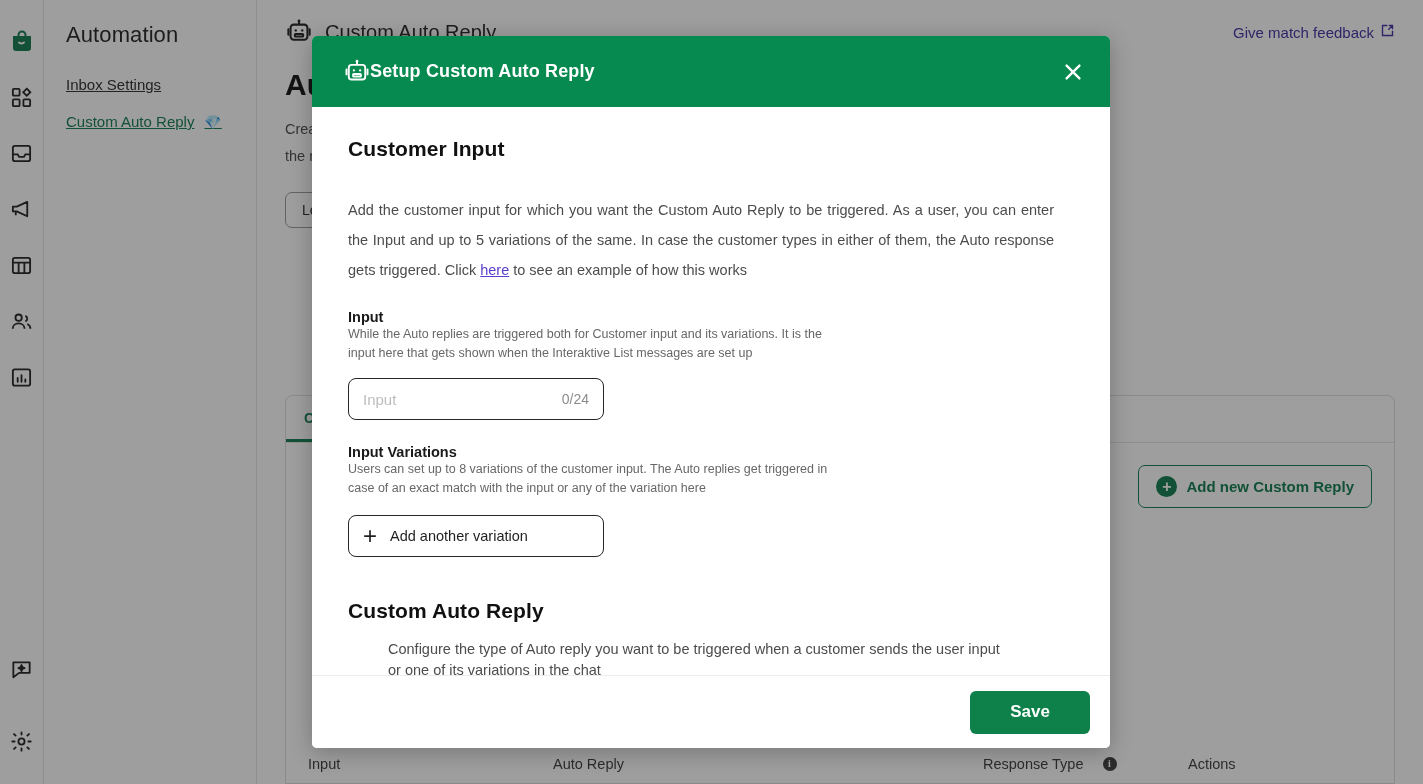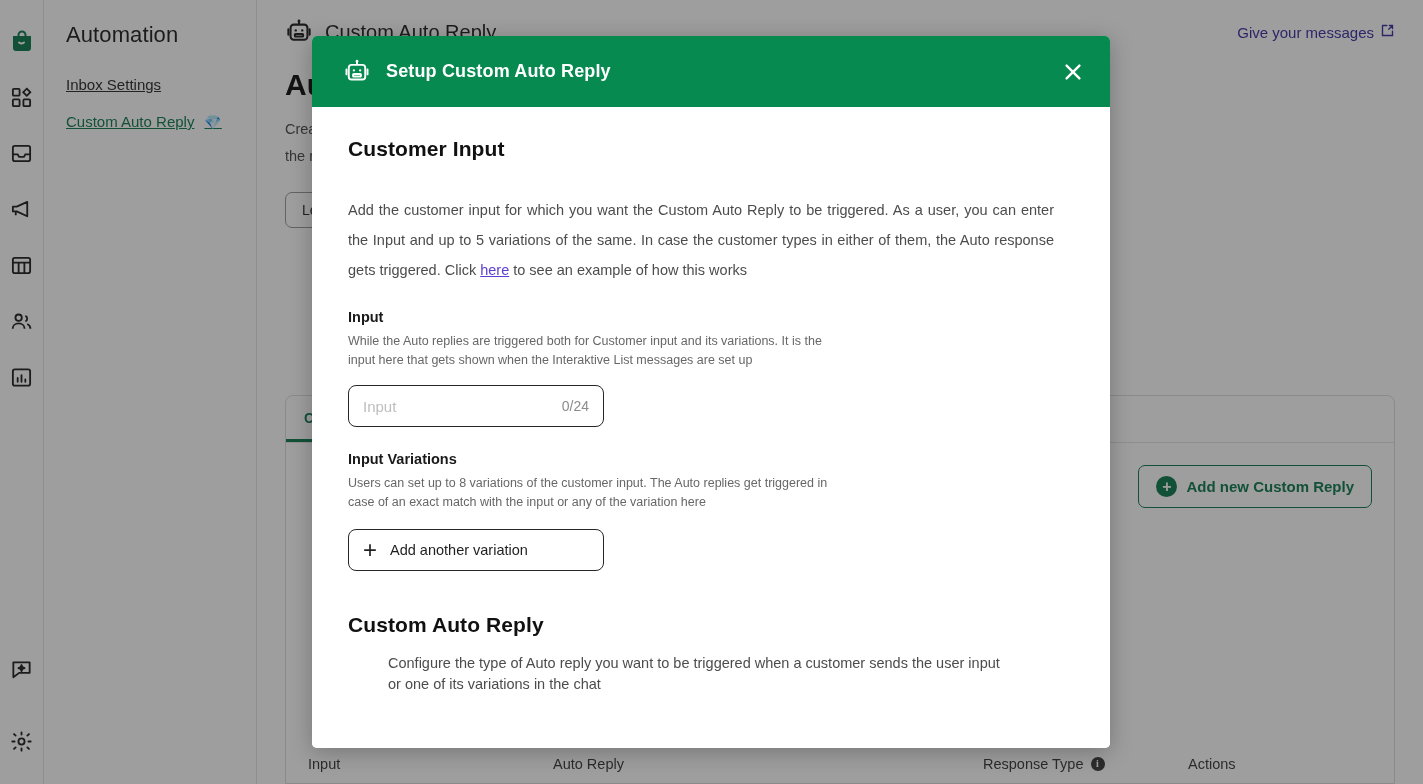--- a/index.html
+++ b/index.html
@@ -79,59 +79,59 @@
     display: flex; align-items: center; justify-content: center; color: #fff;
     font-size: 16px; line-height: 1; font-weight: 700;
   }
   .tbl { position: absolute; left: 22px; right: 22px; top: 300px; }
   .tbl-head {
     display: flex; align-items: center; height: 42px;
     border-bottom: 1px solid #e0e0e0; font-size: 14.5px; color: #3a3a3a;
   }
   .th-input { width: 245px; }
   .th-reply { width: 430px; }
-  .th-type { width: 205px; display: flex; align-items: center; gap: 7px; }
+  .th-type { width: 205px; display: flex; align-items: center; gap: 19px; }
   .th-actions { width: 150px; text-align: left; }
   .info-dot {
     width: 14px; height: 14px; border-radius: 50%; background: #3a3a3a; color: #fff;
     font-size: 10px; font-weight: 700; display: inline-flex; align-items: center;
     justify-content: center; font-family: "Liberation Serif", serif;
   }
 
   
   .overlay { position: absolute; inset: 0; background: rgba(23,23,23,.42); }
 
   .modal {
     position: absolute; left: 312px; top: 36px; width: 798px; height: 712px;
     background: #fff; border-radius: 5px; overflow: hidden;
     display: flex; flex-direction: column;
     box-shadow: 0 4px 22px rgba(0,0,0,.25);
   }
   .modal-head {
     height: 71px; background: #068a4f; display: flex; align-items: center;
     padding: 0 20px 0 32px; flex: 0 0 71px;
   }
-  .modal-head-left { display: flex; align-items: center; gap: 16px; }
+  .modal-head-left { display: flex; align-items: center; }
   .robot { width: 26px; height: 26px; }
   .modal-title { color: #fff; font-size: 18px; font-weight: 700; letter-spacing: .15px; }
   .modal-close {
     margin-left: auto; width: 34px; height: 34px; display: flex;
     align-items: center; justify-content: center; cursor: pointer;
   }
 
   .modal-body { flex: 1 1 auto; overflow: hidden; padding: 30px 52px 0 36px; background: #fff; }
   .sec-title { font-size: 21px; font-weight: 700; color: #111; letter-spacing: .1px; }
   .sec-desc {
     margin-top: 34px; font-size: 14.5px; color: #4c4c4c; line-height: 30px;
     text-align: justify; width: 706px;
   }
   .lnk { color: #5b3fd0; text-decoration: underline; cursor: pointer; }
 
   .fld-label { margin-top: 24px; font-size: 14.5px; font-weight: 700; color: #1a1a1a; }
-  .fld-help { margin-top: 7px; font-size: 12.5px; color: #676767; line-height: 19px; width: 500px; }
+  .fld-help { font-size: 12.5px; color: #676767; line-height: 19px; width: 500px; }
 
   .text-input {
     margin-top: 15px; width: 256px; height: 42px; border: 1px solid #262626;
     border-radius: 8px; display: flex; align-items: center; padding: 0 14px; background: #fff;
     cursor: text;
   }
   .text-input .ph { font-size: 15px; color: #bdbdbd; }
   .text-input .count { margin-left: auto; font-size: 14px; color: #8c8c8c; }
 
   .add-var {
@@ -244,21 +244,21 @@
               <rect x="4.2" y="5.2" width="15.6" height="14" rx="3"></rect>
               <path d="M2.2 9.5v5M21.8 9.5v5" stroke-linecap="round"></path>
               <circle cx="9" cy="10.5" r="1.1" fill="#1f1f1f" stroke="none"></circle>
               <circle cx="15" cy="10.5" r="1.1" fill="#1f1f1f" stroke="none"></circle>
               <rect x="8.2" y="13.8" width="7.6" height="2.4" rx=".6"></rect>
             </svg>
           </span>
           <span>Custom Auto Reply</span>
         </div>
         <div class="feedback">
-          <span>Give your messages</span>
+          <span>Give match feedback</span>
           <span>
             <svg width="15" height="15" viewBox="0 0 24 24" fill="none" stroke="#3d2fa3" stroke-width="2.2" stroke-linecap="round">
               <path d="M4 4h7M4 4v16h16v-7"></path>
               <path d="M14 10l6-6M15 4h5v5"></path>
             </svg>
           </span>
         </div>
       </div>
 
       <div class="page-h1">Automation</div>
@@ -344,14 +344,17 @@
       <div class="add-var">
         <span class="plus-glyph">+</span>
         <span>Add another variation</span>
       </div>
 
       <div class="sec-title sec2">Custom Auto Reply</div>
       <div class="sec2-desc">Configure the type of Auto reply you want to be triggered when a customer sends the user input or one of its variations in the chat</div>
 
     </div>
 
+    <div class="modal-foot">
+      <button class="save-btn">Save</button>
+    </div>
   </div>
 </div>
 
 </body></html>

